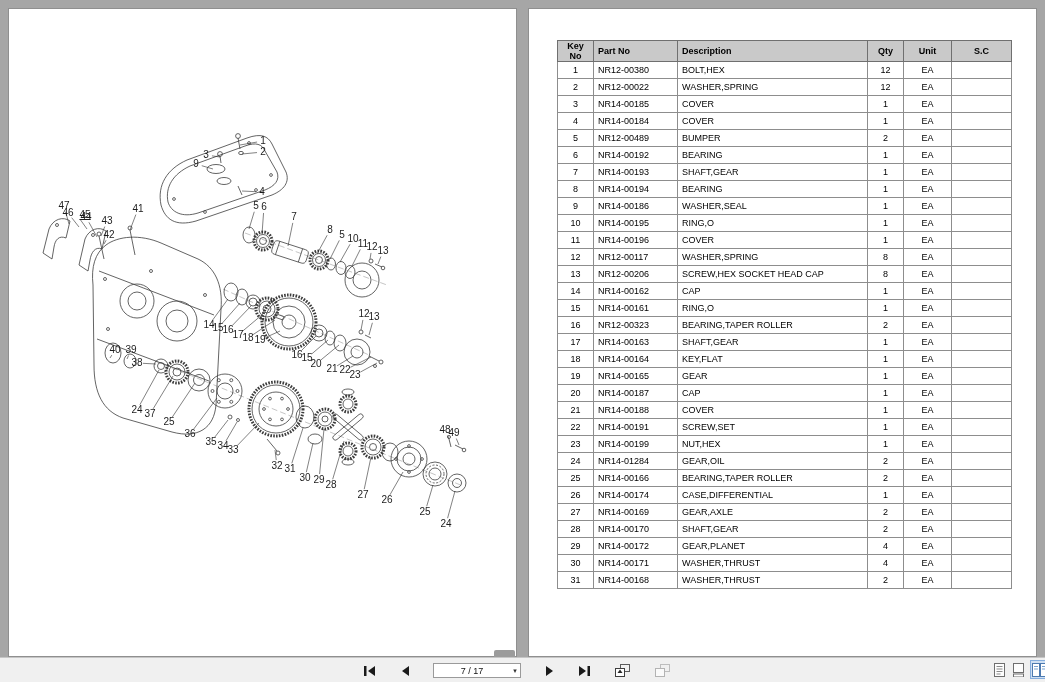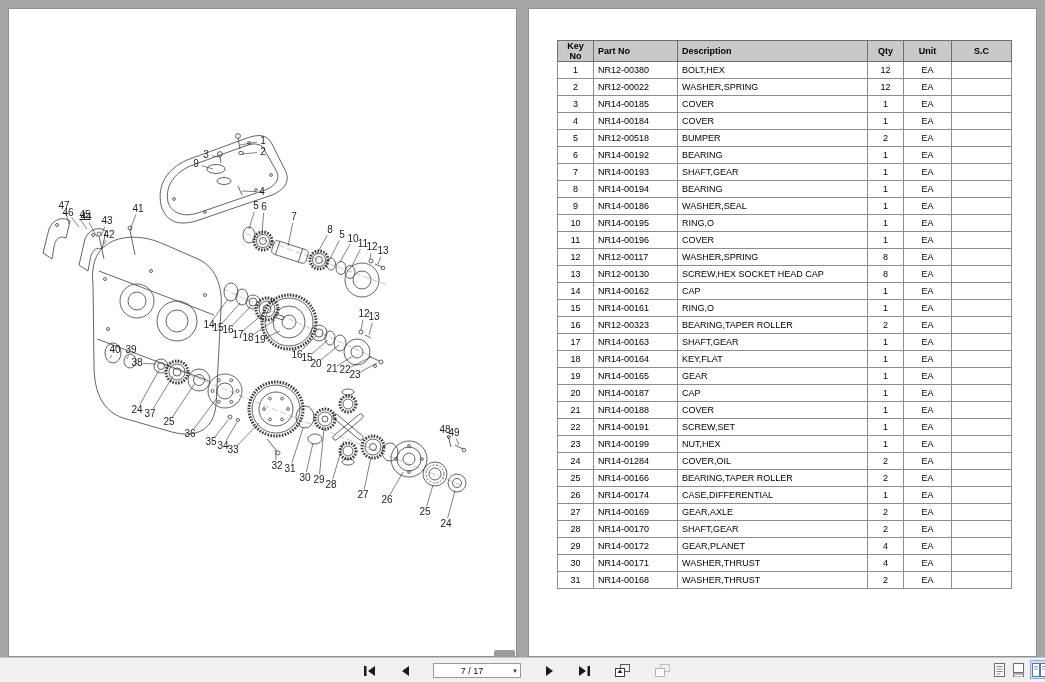--- a/index.html
+++ b/index.html
@@ -406,21 +406,21 @@
         <tr>
           <td class="c">4</td>
           <td class="al">NR14-00184</td>
           <td class="al">COVER</td>
           <td class="c">1</td>
           <td class="c">EA</td>
           <td class="c"></td>
         </tr>
         <tr>
           <td class="c">5</td>
-          <td class="al">NR12-00518</td>
+          <td class="al">NR12-00489</td>
           <td class="al">BUMPER</td>
           <td class="c">2</td>
           <td class="c">EA</td>
           <td class="c"></td>
         </tr>
         <tr>
           <td class="c">6</td>
           <td class="al">NR14-00192</td>
           <td class="al">BEARING</td>
           <td class="c">1</td>
@@ -470,21 +470,21 @@
         <tr>
           <td class="c">12</td>
           <td class="al">NR12-00117</td>
           <td class="al">WASHER,SPRING</td>
           <td class="c">8</td>
           <td class="c">EA</td>
           <td class="c"></td>
         </tr>
         <tr>
           <td class="c">13</td>
-          <td class="al">NR12-00130</td>
+          <td class="al">NR12-00206</td>
           <td class="al">SCREW,HEX SOCKET HEAD CAP</td>
           <td class="c">8</td>
           <td class="c">EA</td>
           <td class="c"></td>
         </tr>
         <tr>
           <td class="c">14</td>
           <td class="al">NR14-00162</td>
           <td class="al">CAP</td>
           <td class="c">1</td>
@@ -559,21 +559,21 @@
           <td class="c">23</td>
           <td class="al">NR14-00199</td>
           <td class="al">NUT,HEX</td>
           <td class="c">1</td>
           <td class="c">EA</td>
           <td class="c"></td>
         </tr>
         <tr>
           <td class="c">24</td>
           <td class="al">NR14-01284</td>
-          <td class="al">COVER,OIL</td>
+          <td class="al">GEAR,OIL</td>
           <td class="c">2</td>
           <td class="c">EA</td>
           <td class="c"></td>
         </tr>
         <tr>
           <td class="c">25</td>
           <td class="al">NR14-00166</td>
           <td class="al">BEARING,TAPER ROLLER</td>
           <td class="c">2</td>
           <td class="c">EA</td>

